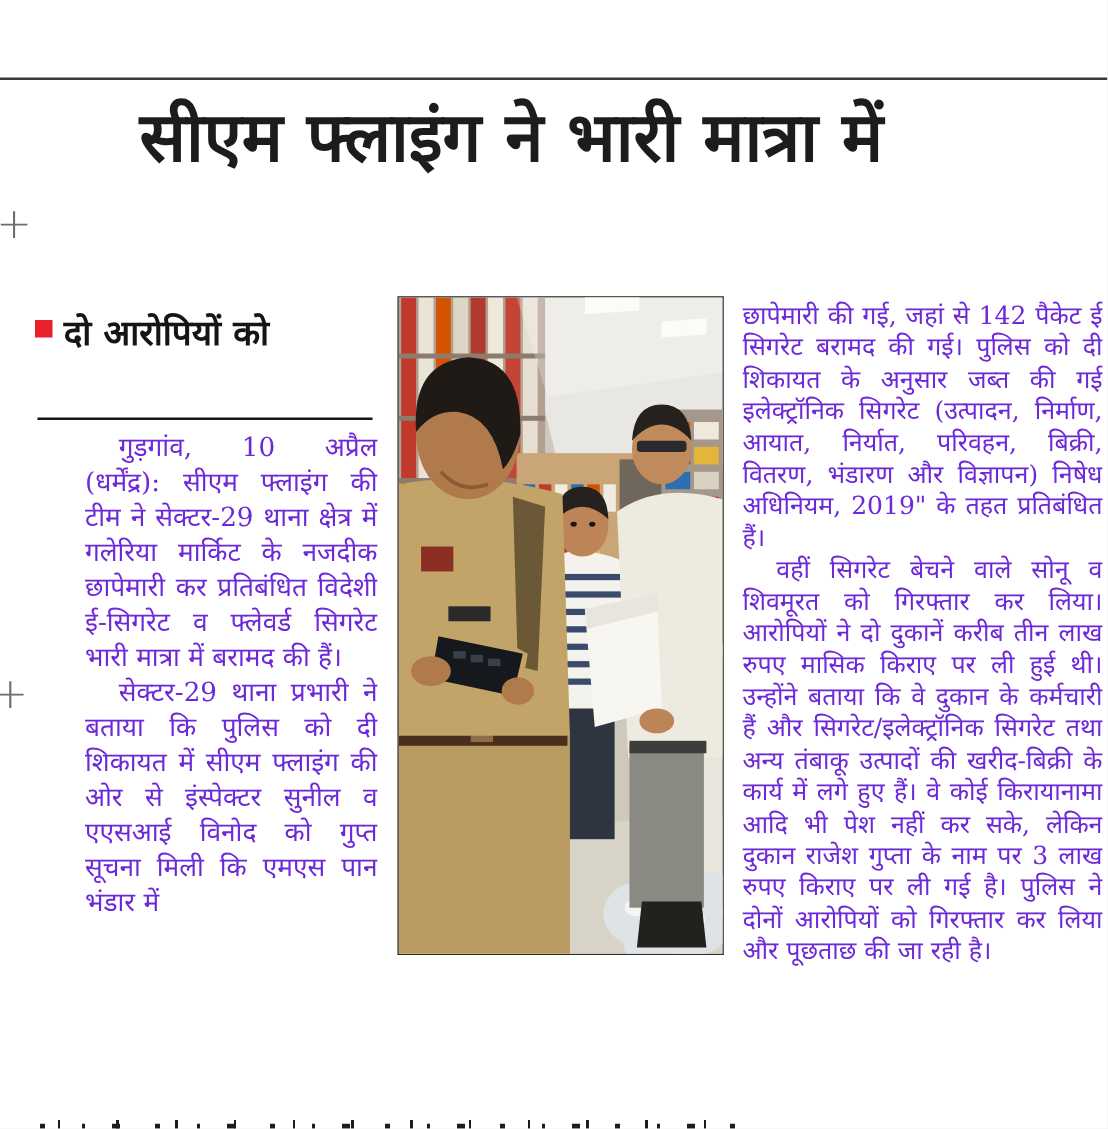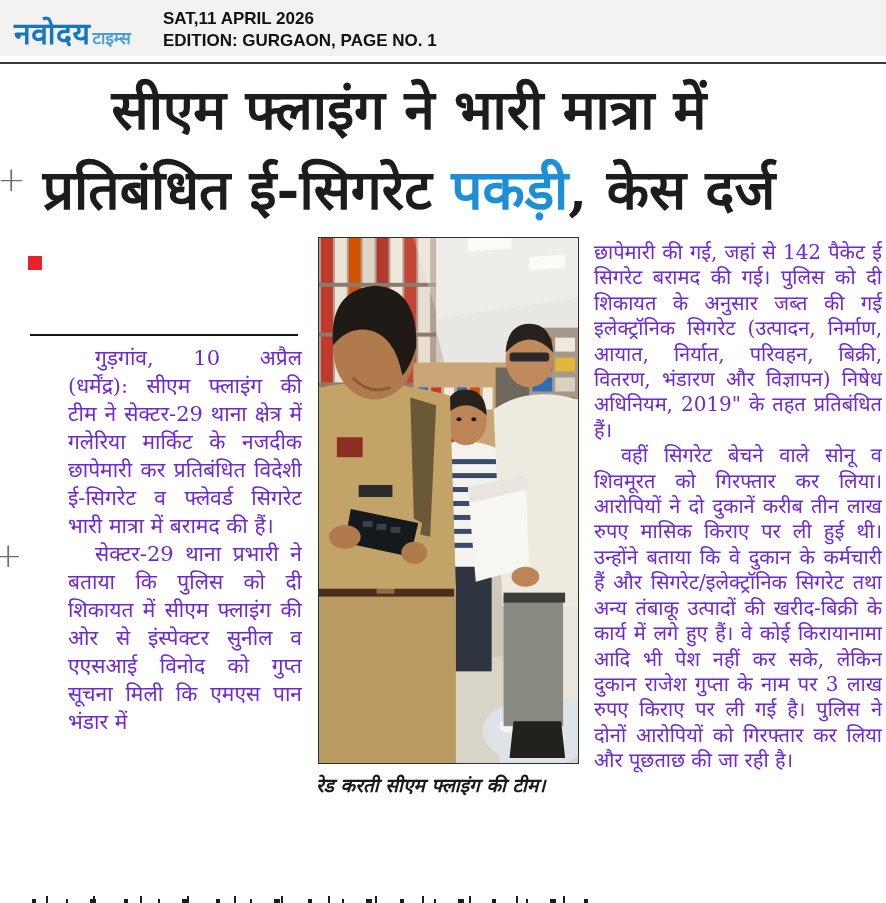--- a/index.html
+++ b/index.html
@@ -108,39 +108,29 @@
     background-size:100% 4px, 100% 7px;
     background-position:0 5px, 0 2px;
     background-repeat:no-repeat;
   }
 </style>
 </head>
 <body>
 
 <div class="page">
 
-  <header class="masthead">
-    <div class="logo">
-      <span class="logo-main">नवोदय</span><span class="logo-sub">टाइम्स</span>
-    </div>
-    <div class="dateblock">
-      <div>SAT,11 APRIL 2026</div>
-      <div>EDITION: GURGAON, PAGE NO. 1</div>
-    </div>
-  </header>
   <div class="top-rule"></div>
 
   <div class="crop-mark crop-1">+</div>
   <div class="crop-mark crop-2">+</div>
 
   <h1 class="headline-line hl1">सीएम फ्लाइंग ने भारी मात्रा में</h1>
-  <h1 class="headline-line hl2"><span>प्रतिबंधित ई-सिगरेट </span><span class="hl-blue">पकड़ी</span><span>, केस दर्ज</span></h1>
 
   <div class="subhead">
-    <div><span class="bullet"></span></div>
+    <div><span class="bullet"></span><span>दो आरोपियों को</span></div>
   </div>
   <div class="subhead-rule"></div>
 
   <div class="body-col left-col">
     <p>गुड़गांव, 10 अप्रैल (धर्मेंद्र): सीएम फ्लाइंग की टीम ने सेक्टर-29 थाना क्षेत्र में गलेरिया मार्किट के नजदीक छापेमारी कर प्रतिबंधित विदेशी ई-सिगरेट व फ्लेवर्ड सिगरेट भारी मात्रा में बरामद की हैं।</p>
     <p>सेक्टर-29 थाना प्रभारी ने बताया कि पुलिस को दी शिकायत में सीएम फ्लाइंग की ओर से इंस्पेक्टर सुनील व एएसआई विनोद को गुप्त सूचना मिली कि एमएस पान भंडार में</p>
   </div>
 
   <figure class="photo-frame">
     <svg viewBox="0 0 261 527" preserveAspectRatio="none">
@@ -271,21 +261,20 @@
           <rect x="72" y="290" width="10" height="6"></rect>
         </g>
         <ellipse cx="26" cy="300" rx="16" ry="12" fill="#b07a4c"></ellipse>
         <ellipse cx="96" cy="316" rx="13" ry="11" fill="#b07a4c"></ellipse>
       </g>
 
       <polygon points="95,0 261,0 261,60 120,80" fill="#ffffff" opacity="0.25"></polygon>
     </svg>
   </figure>
 
-  <figcaption class="photo-caption">रेड करती सीएम फ्लाइंग की टीम।</figcaption>
 
 
   <div class="body-col right-col">
     <p class="cont">छापेमारी की गई, जहां से 142 पैकेट ई सिगरेट बरामद की गई। पुलिस को दी शिकायत के अनुसार जब्त की गई इलेक्ट्रॉनिक सिगरेट (उत्पादन, निर्माण, आयात, निर्यात, परिवहन, बिक्री, वितरण, भंडारण और विज्ञापन) निषेध अधिनियम, 2019" के तहत प्रतिबंधित हैं।</p>
     <p class="ind">वहीं सिगरेट बेचने वाले सोनू व शिवमूरत को गिरफ्तार कर लिया। आरोपियों ने दो दुकानें करीब तीन लाख रुपए मासिक किराए पर ली हुई थी। उन्होंने बताया कि वे दुकान के कर्मचारी हैं और सिगरेट/इलेक्ट्रॉनिक सिगरेट तथा अन्य तंबाकू उत्पादों की खरीद-बिक्री के कार्य में लगे हुए हैं। वे कोई किरायानामा आदि भी पेश नहीं कर सके, लेकिन दुकान राजेश गुप्ता के नाम पर 3 लाख रुपए किराए पर ली गई है। पुलिस ने दोनों आरोपियों को गिरफ्तार कर लिया और पूछताछ की जा रही है।</p>
   </div>
 
   <div class="clipped-strip"></div>
 
 </div>

